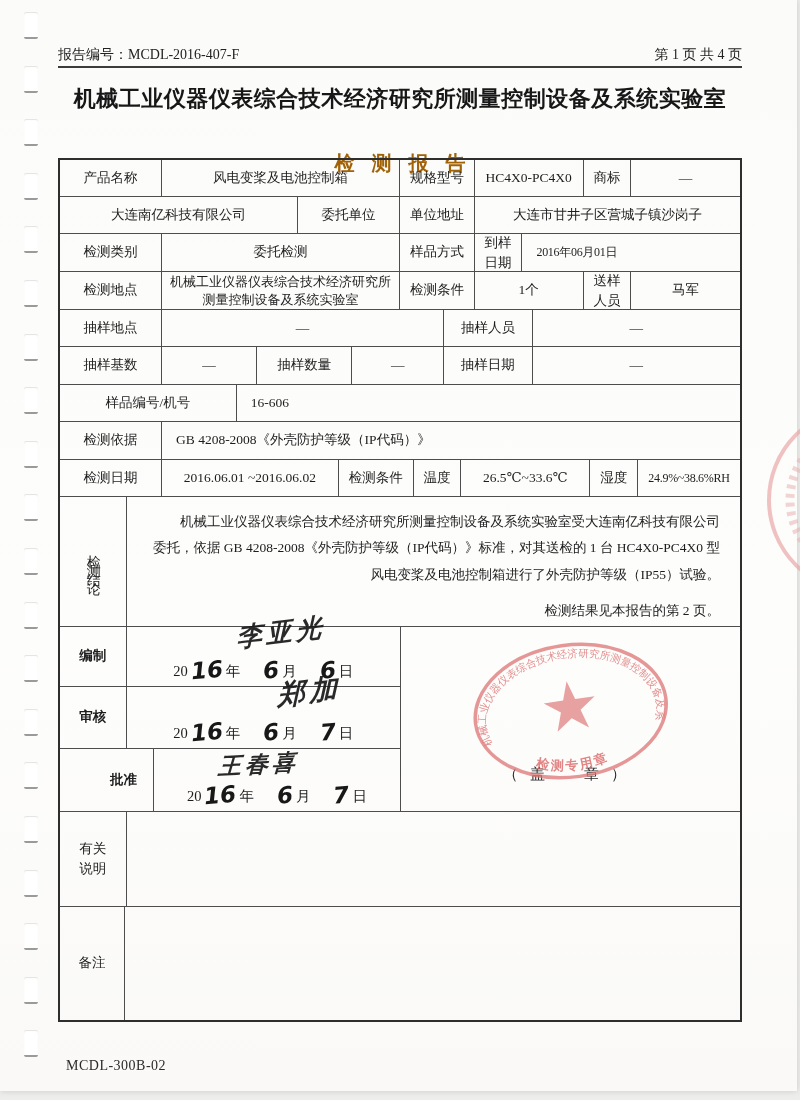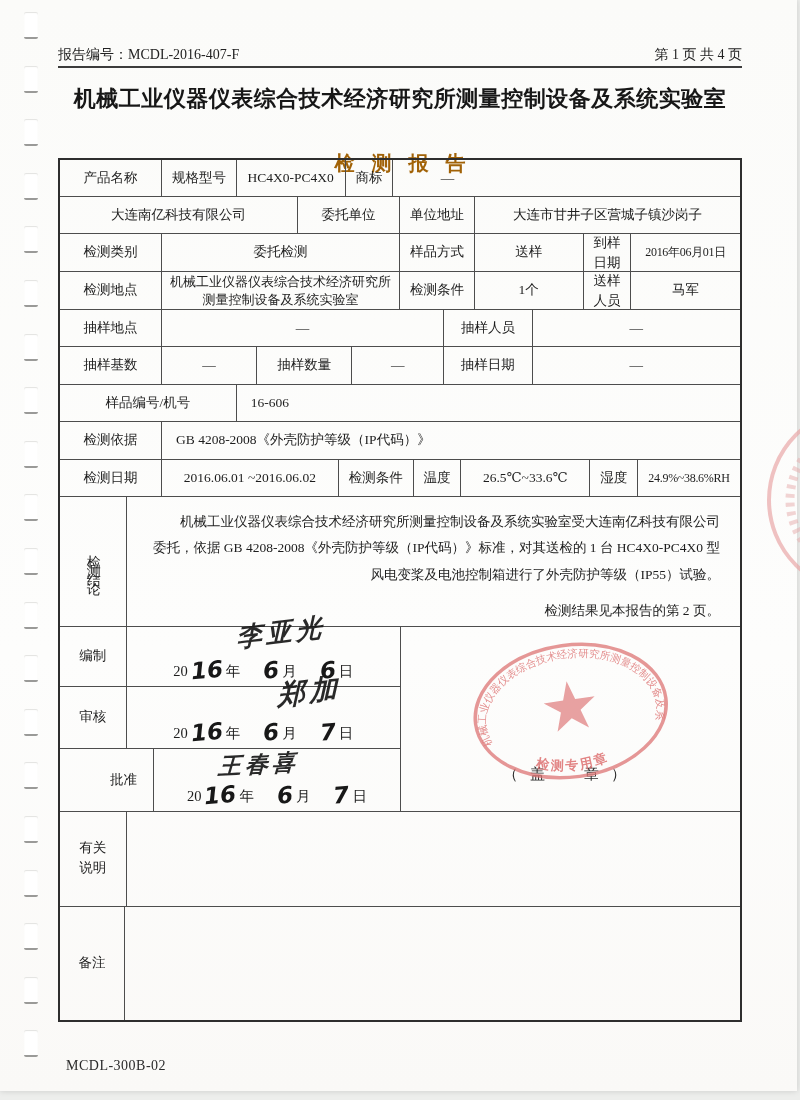--- a/index.html
+++ b/index.html
@@ -68,21 +68,21 @@
     display:block;text-align:right;padding:12px 20px 6px 16px;font-size:13.5px;line-height:1.95;
   }
   .concl-body p{margin:0;text-indent:2em;}
   .concl-body p + p{margin-top:10px;}
   
   .sign-block{display:flex;border-bottom:1px solid #4d4d4d;}
   .sign-left{width:50%;}
   .sign-row{display:flex;border-bottom:1px solid #4d4d4d;box-sizing:border-box;}
   .sign-row:last-child{border-bottom:none;margin-left:34px;}
   .sh1{height:60px;}.sh2{height:62px;}.sh3{height:62px;}
-  .sign-label{width:19.6%;}
+  .sign-label{width:19.6%;font-weight:bold;}
   .sig-cell{width:80.4%;position:relative;border-right:none;overflow:visible;}
   .handwriting{
     font-style:italic;font-weight:600;color:#181818;
     font-family:"DejaVu Sans","Liberation Sans",sans-serif;
   }
   .sig-name{
     position:absolute;font-size:26px;letter-spacing:4px;opacity:.92;
     transform:rotate(-7deg) skewX(-6deg);white-space:nowrap;z-index:5;
   }
   .sig-date{
@@ -100,21 +100,21 @@
   }
   .stamp-wrap{
     position:absolute;left:50%;top:47%;transform:translate(-50%,-50%) rotate(-8deg);
     opacity:.88;z-index:4;
   }
   .seal-caption{
     position:absolute;left:0;right:0;top:138px;text-align:center;
     font-size:15px;letter-spacing:12px;color:#2b2b2b;z-index:2;
   }
   
-  .notes{height:95px;font-family:Liberation Mono, monospace;}
+  .notes{height:95px;}
   .remarks{height:113px;gap:20px;}
   .empty-cell{justify-content:flex-start;}
   
   .edge-stamp{position:absolute;right:-3px;top:402px;width:54px;height:196px;z-index:6;opacity:.8;}
   
   .footer{
     position:absolute;left:66px;top:1058px;font-size:14px;color:#2a2a2a;letter-spacing:.5px;
   }
 </style>
 </head>
@@ -148,38 +148,38 @@
   <span>报告编号：MCDL-2016-407-F</span>
   <span>第 1 页 共 4 页</span>
 </div>
 <div class="org-title">机械工业仪器仪表综合技术经济研究所测量控制设备及系统实验室</div>
 <div class="doc-title">检测报告</div>
 
 <div class="tbl">
 
   <div class="row h37">
     <div class="cell w15">产品名称</div>
+    <div class="cell w35">风电变桨及电池控制箱</div>
     <div class="cell w11">规格型号</div>
     <div class="cell w16">HC4X0-PC4X0</div>
     <div class="cell w7">商标</div>
     <div class="cell w16">—</div>
   </div>
 
   <div class="row h37">
     <div class="cell w35">大连南亿科技有限公司</div>
     <div class="cell w15">委托单位</div>
     <div class="cell w11">单位地址</div>
     <div class="cell w39">大连市甘井子区营城子镇沙岗子</div>
   </div>
 
   <div class="row h38">
     <div class="cell w15">检测类别</div>
     <div class="cell w35">委托检测</div>
     <div class="cell w11">样品方式</div>
-    <div class="cell w16">送样</div>
     <div class="cell w7">
         <span class="wrap2">到样日期</span>
       </div>
     <div class="cell w16 tight">2016年06月01日</div>
   </div>
 
   <div class="row h38">
     <div class="cell w15">检测地点</div>
     <div class="cell w35" style="font-size:13px;">机械工业仪器仪表综合技术经济研究所测量控制设备及系统实验室</div>
     <div class="cell w11">检测条件</div>

